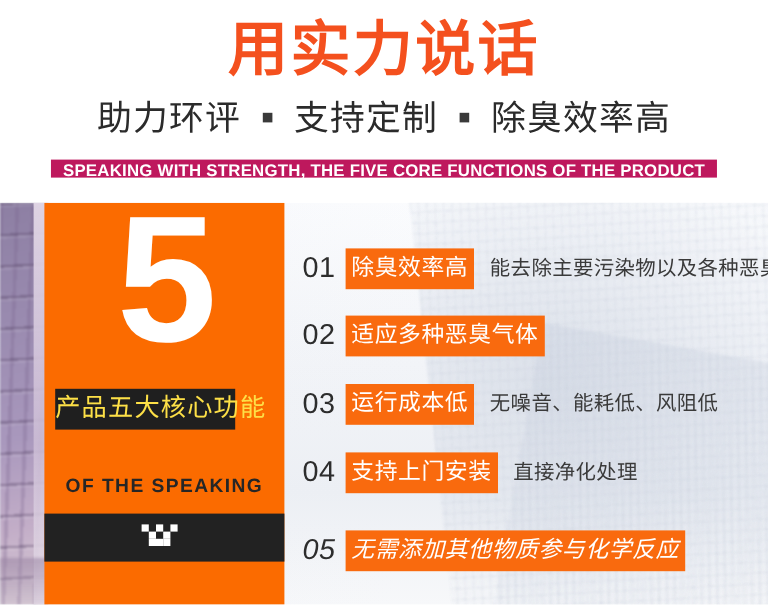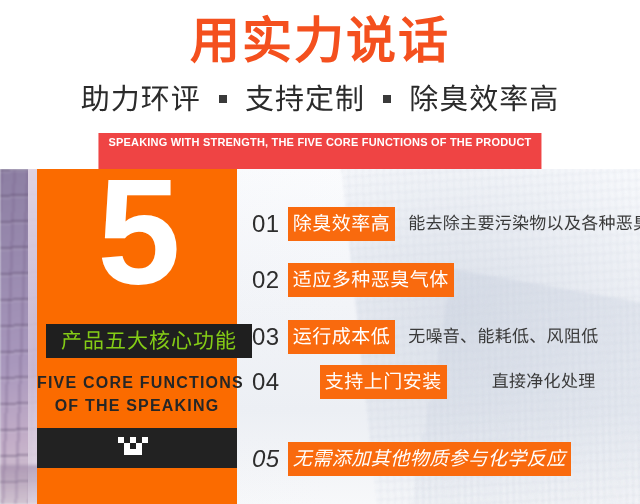--- a/index.html
+++ b/index.html
@@ -64,25 +64,25 @@
     background: #3a3a3a;
     margin: 0 9px 5px 9px;
     vertical-align: middle;
   }
 
   .en-bar {
     position: absolute;
     left: 50%;
     transform: translateX(-50%);
     top: 133px;
-    background: #ef4444;
+    background: #be185d;
     color: #ffffff;
-    font-size: 11px;
+    font-size: 14px;
     line-height: 19px;
-    height: 36px;
+    height: 15px;
     font-weight: bold;
     letter-spacing: 0.2px;
     padding: 0 10px;
     white-space: nowrap;
   }
 
   
   .lower {
     position: absolute;
     left: 0;
@@ -201,24 +201,24 @@
     line-height: 170px;
     font-weight: bold;
     color: #ffffff;
     letter-spacing: -4px;
   }
 
   .cn-box {
     position: absolute;
     left: 9px;
     top: 155px;
-    width: 206px;
+    width: 150px;
     height: 34px;
     background: #1f1f1f;
-    color: #84cc16;
+    color: #fde047;
     font-size: 21px;
     line-height: 34px;
     text-align: center;
     letter-spacing: 1px;
     white-space: nowrap;
   }
 
   .en-line1,
   .en-line2 {
     position: absolute;
@@ -273,21 +273,21 @@
     position: absolute;
     left: 0;
     height: 26px;
     display: flex;
     align-items: center;
     white-space: nowrap;
   }
   .feat-row.r1 { top: 42px; }
   .feat-row.r2 { top: 98px; }
   .feat-row.r3 { top: 155px; }
-  .feat-row.r4 { top: 200px; gap: 32px; }
+  .feat-row.r4 { top: 212px; }
   .feat-row.r5 { top: 277px; font-style: italic; }
 
   .feat-num {
     font-size: 24px;
     line-height: 26px;
     color: #2d2d2d;
     font-weight: normal;
     letter-spacing: 0.5px;
     margin-right: 8px;
   }
@@ -339,21 +339,20 @@
     <div class="bg-left"></div>
     <div class="bg-left-strip"></div>
     <div class="bg-left-shadow"></div>
 
     <div class="orange-panel">
 
       <div class="big-five">5</div>
 
       <div class="cn-box">产品五大核心功能</div>
 
-      <div class="en-line1">FIVE CORE FUNCTIONS</div>
 
       <div class="en-line2">OF THE SPEAKING</div>
 
       <div class="dark-bar"></div>
 
       <div class="chev">
         <i style="left:0px;  top:0px;"></i>
         <i style="left:6px;  top:6px;"></i>
         <i style="left:12px; top:12px;"></i>
         <i style="left:18px; top:6px;"></i>

